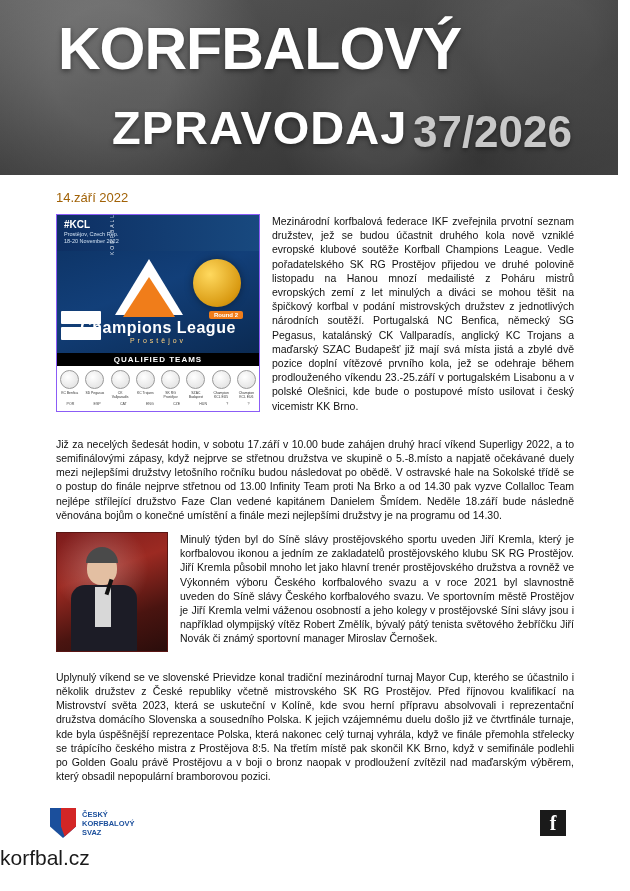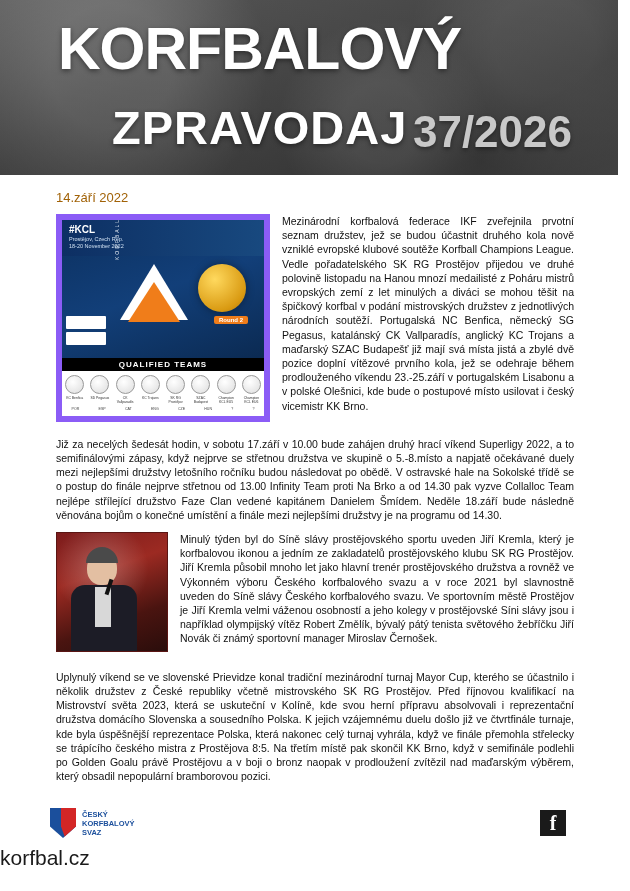--- a/index.html
+++ b/index.html
@@ -69,21 +69,21 @@
   
   .content{position:absolute;left:56px;top:214px;width:518px;}
 
   .row{display:flex;gap:12px;align-items:flex-start;}
 
   
   .poster{
     width:202px;height:196px;flex:0 0 202px;
     background:#c2410c;
     position:relative;overflow:hidden;
-    border:6px solid #8b5cf6;
+    border:1px solid #8b5cf6;
   }
   .poster .p-top{
     position:absolute;left:0;right:0;top:0;height:36px;
     background:linear-gradient(90deg,#0d2f63,#18497f);
   }
   .poster .p-kcl{
     position:absolute;left:7px;top:4px;color:#fff;font-size:10px;font-weight:bold;
   }
   .poster .p-city{
     position:absolute;left:7px;top:16px;color:#cfe0f2;font-size:5.5px;line-height:7px;
@@ -246,20 +246,25 @@
         </div>
         <div class="p-mid"></div>
         <div class="p-vert">KORFBALL</div>
         <div class="p-tri"></div>
         <div class="p-tri2"></div>
         <div class="p-ball"></div>
         <div class="p-round">Round 2</div>
         <div class="p-left-logos">
           <div class="p-logo"></div>
           <div class="p-logo"></div>
+        </div>
+        <div class="p-cl">
+          <span>Champions</span>
+          <span>League</span>
+          <small>Prostějov</small>
         </div>
         <div class="p-qt">QUALIFIED TEAMS</div>
         <div class="p-teams">
           <div class="t-row">
             <div class="t-badge"></div>
             <div class="t-badge"></div>
             <div class="t-badge"></div>
             <div class="t-badge"></div>
             <div class="t-badge"></div>
             <div class="t-badge"></div>

